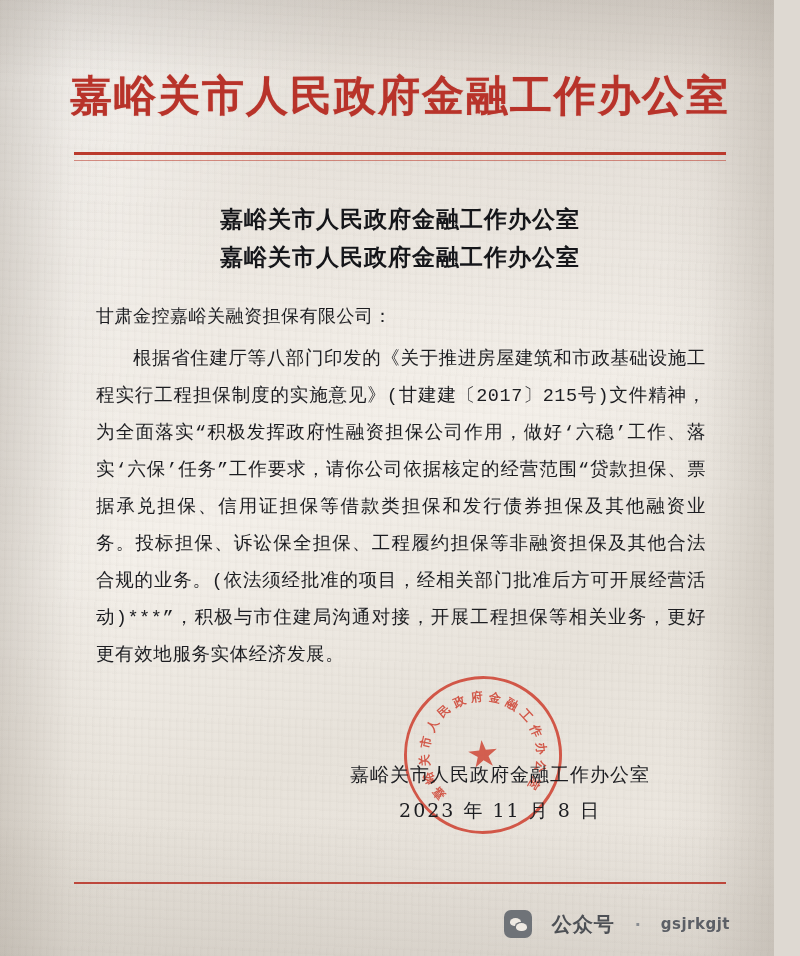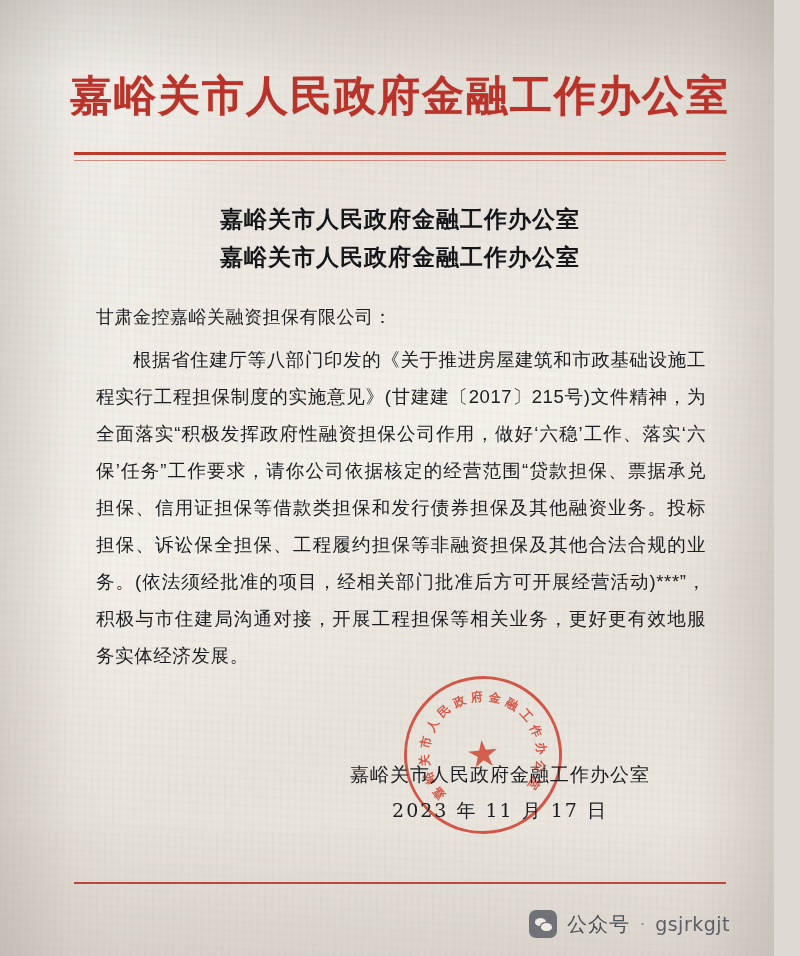--- a/index.html
+++ b/index.html
@@ -101,21 +101,21 @@
     line-height: 1.65;
     letter-spacing: 1px;
     white-space: nowrap;
   }
 
   
   .body-wrap {
     position: absolute;
     left: 96px; top: 302px;
     width: 610px;
-    font-family: Liberation Sans, sans-serif;
+    font-family: Liberation Mono, monospace;
     color: #1c1d21;
   }
   .recipient {
     font-size: 18px;
     line-height: 1.7;
     letter-spacing: 0.5px;
     margin-bottom: 8px;
   }
   .para {
     font-size: 18.5px;
@@ -191,23 +191,24 @@
     background: #b9372b;
     opacity: 0.9;
   }
 
   
   .footer {
     position: absolute;
     right: 44px; bottom: 18px;
     display: flex;
     align-items: center;
-    gap: 10px;
+    gap: 20px;
     color: #5c5f66;
     font-family: "DejaVu Sans", "Liberation Sans", sans-serif;
+    font-weight: bold;
   }
   .footer-icon {
     width: 28px; height: 28px;
     border-radius: 7px;
     background: #6f7378;
     position: relative;
     flex: 0 0 auto;
   }
   .footer-icon::before {
     content: "";
@@ -229,21 +230,21 @@
   .footer-label {
     font-size: 20px;
     letter-spacing: 1px;
     color: #4d5055;
   }
   .footer-sep {
     font-size: 16px;
     color: #8a8d92;
   }
   .footer-handle {
-    font-size: 19px;
+    font-size: 15px;
     color: #5c5f66;
     letter-spacing: 0.5px;
     text-align: right;
   }
 </style>
 </head>
 <body>
 
 <div class="page">
 
@@ -284,21 +285,21 @@
         <span style="transform: rotate(-36.4286deg) translate(58px) rotate(90deg) translate(-50%, -50%);">工</span>
         <span style="transform: rotate(-18.5714deg) translate(58px) rotate(90deg) translate(-50%, -50%);">作</span>
         <span style="transform: rotate(-0.714286deg) translate(58px) rotate(90deg) translate(-50%, -50%);">办</span>
         <span style="transform: rotate(17.1429deg) translate(58px) rotate(90deg) translate(-50%, -50%);">公</span>
         <span style="transform: rotate(35deg) translate(58px) rotate(90deg) translate(-50%, -50%);">室</span>
       </div>
   </div>
 
   <div class="signoff">
     <div class="signoff-org">嘉峪关市人民政府金融工作办公室</div>
-    <div class="signoff-date">2023 年 11 月 17 日</div>
+    <div class="signoff-date">2023 年 11 月 8 日</div>
   </div>
 
   <div class="rule-bottom"></div>
 
   <div class="footer">
     <div class="footer-icon"></div>
     <div class="footer-label">公众号</div>
     <div class="footer-sep">·</div>
     <div class="footer-handle">gsjrkgjt</div>
   </div>

